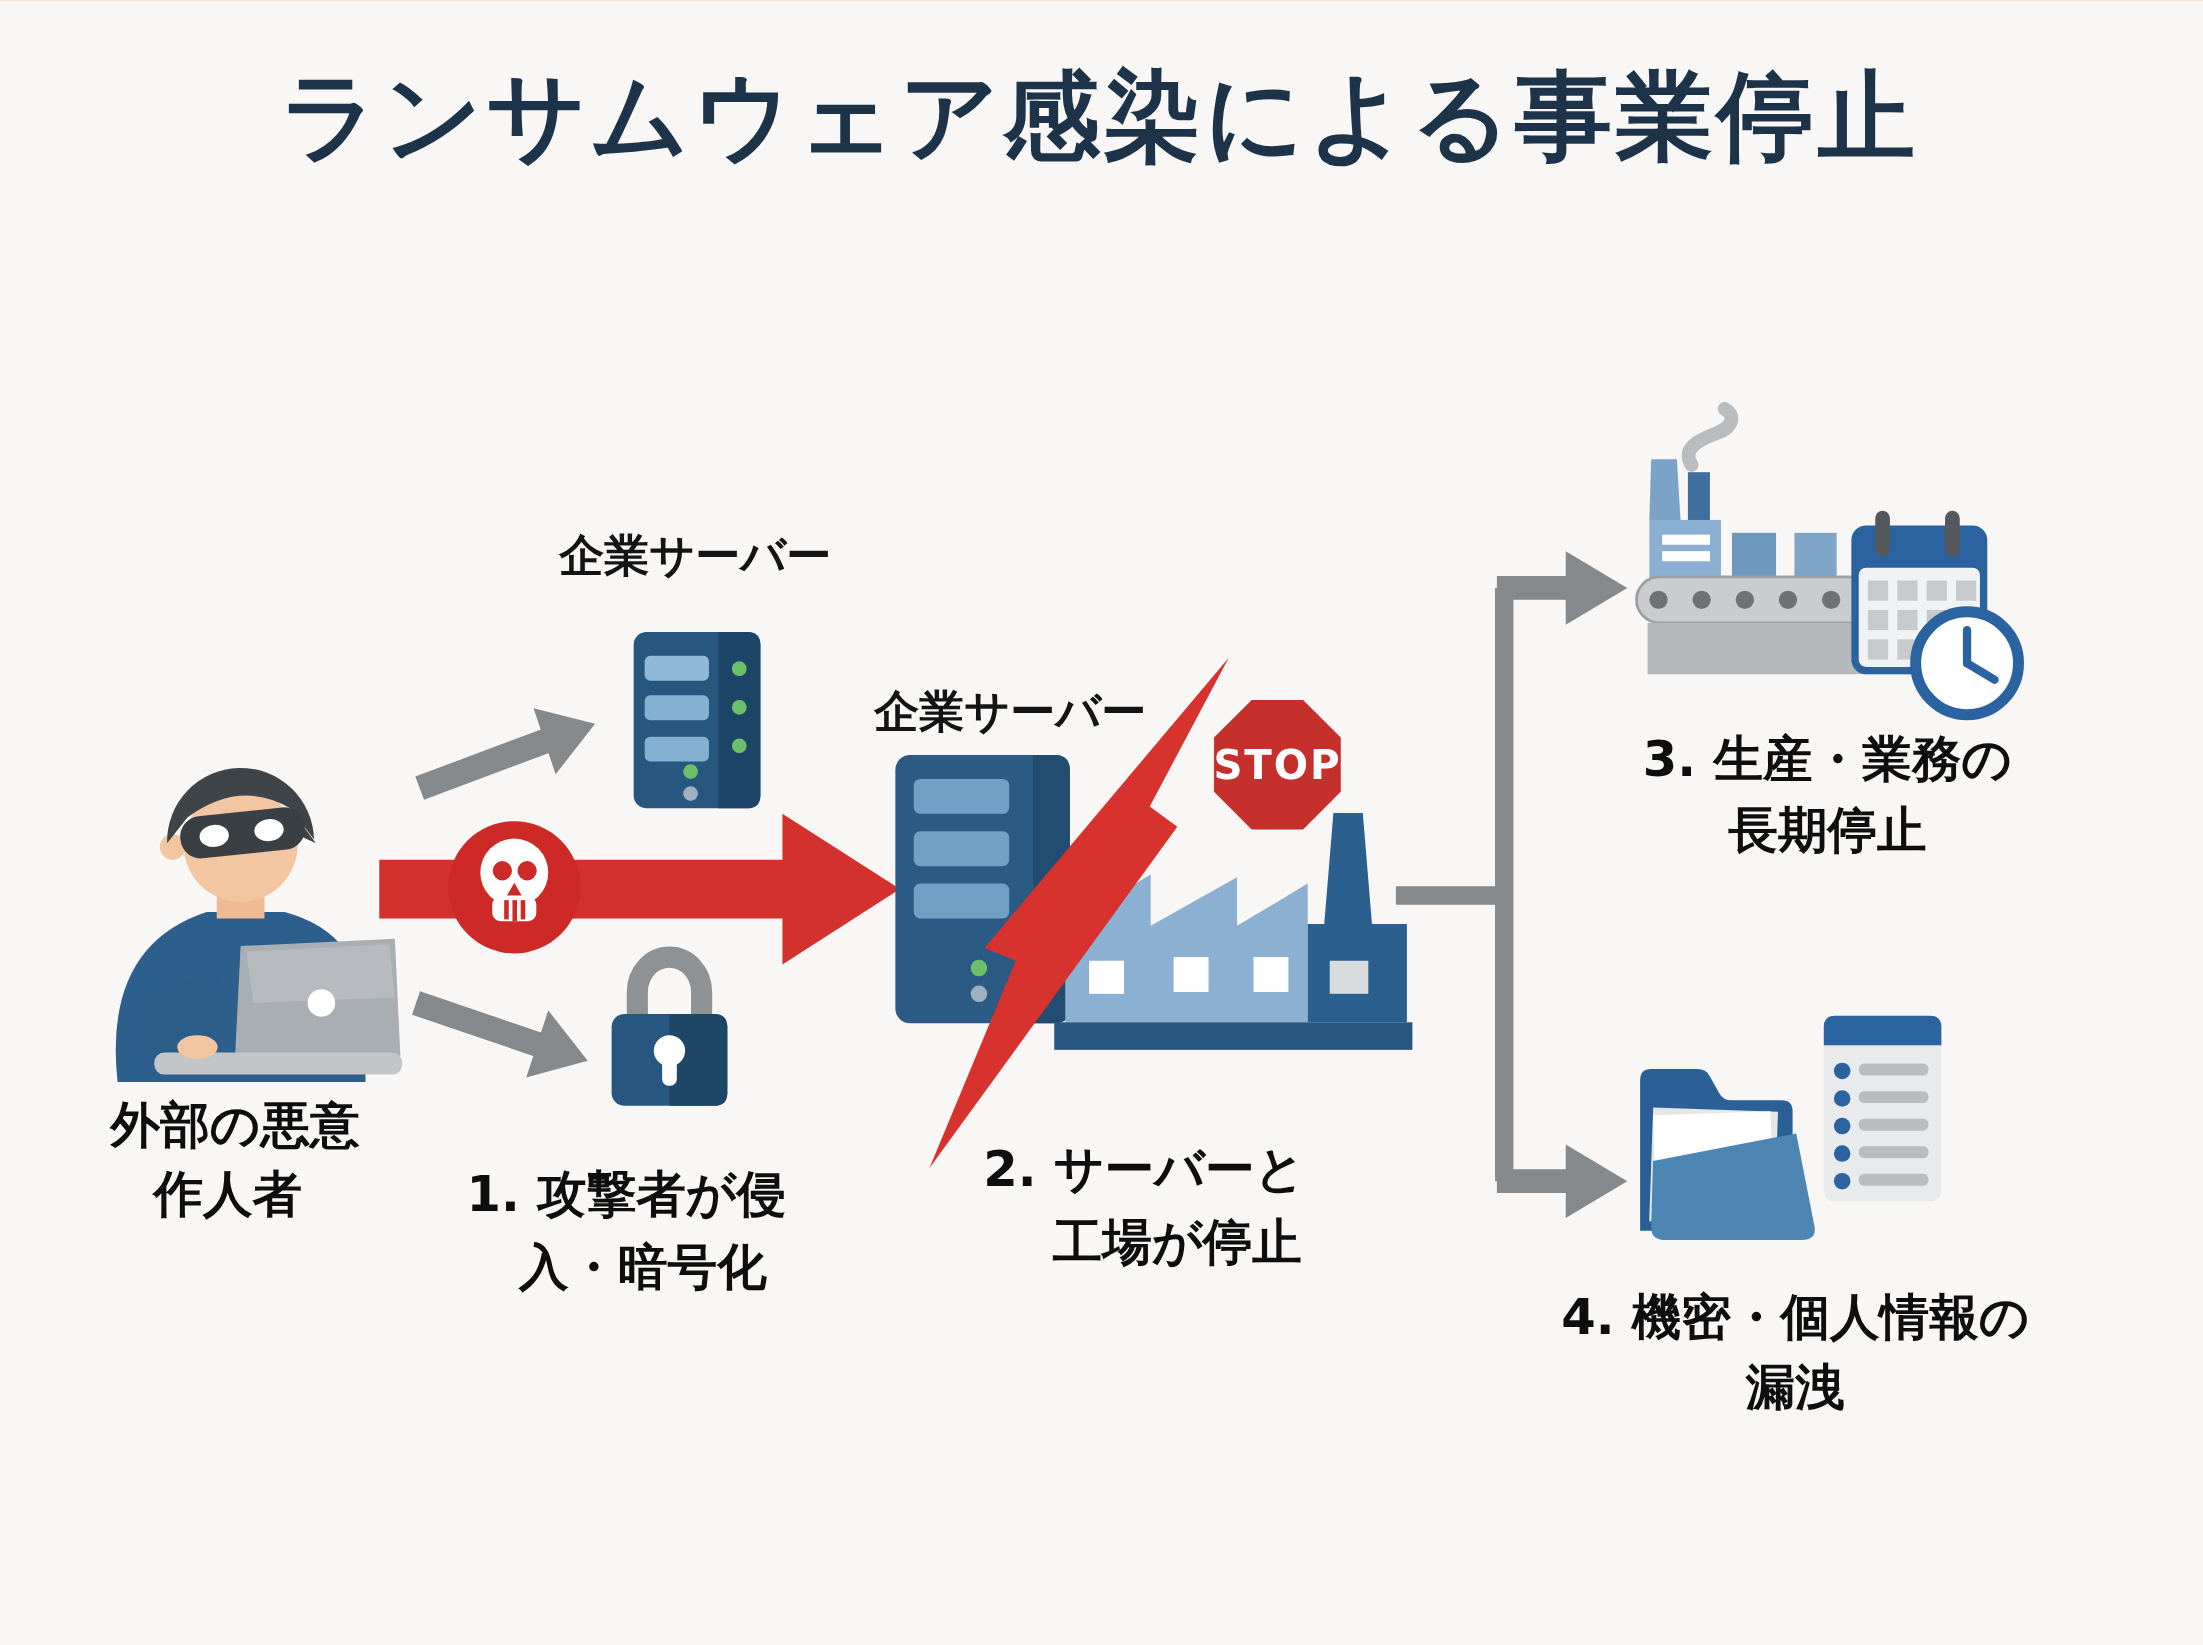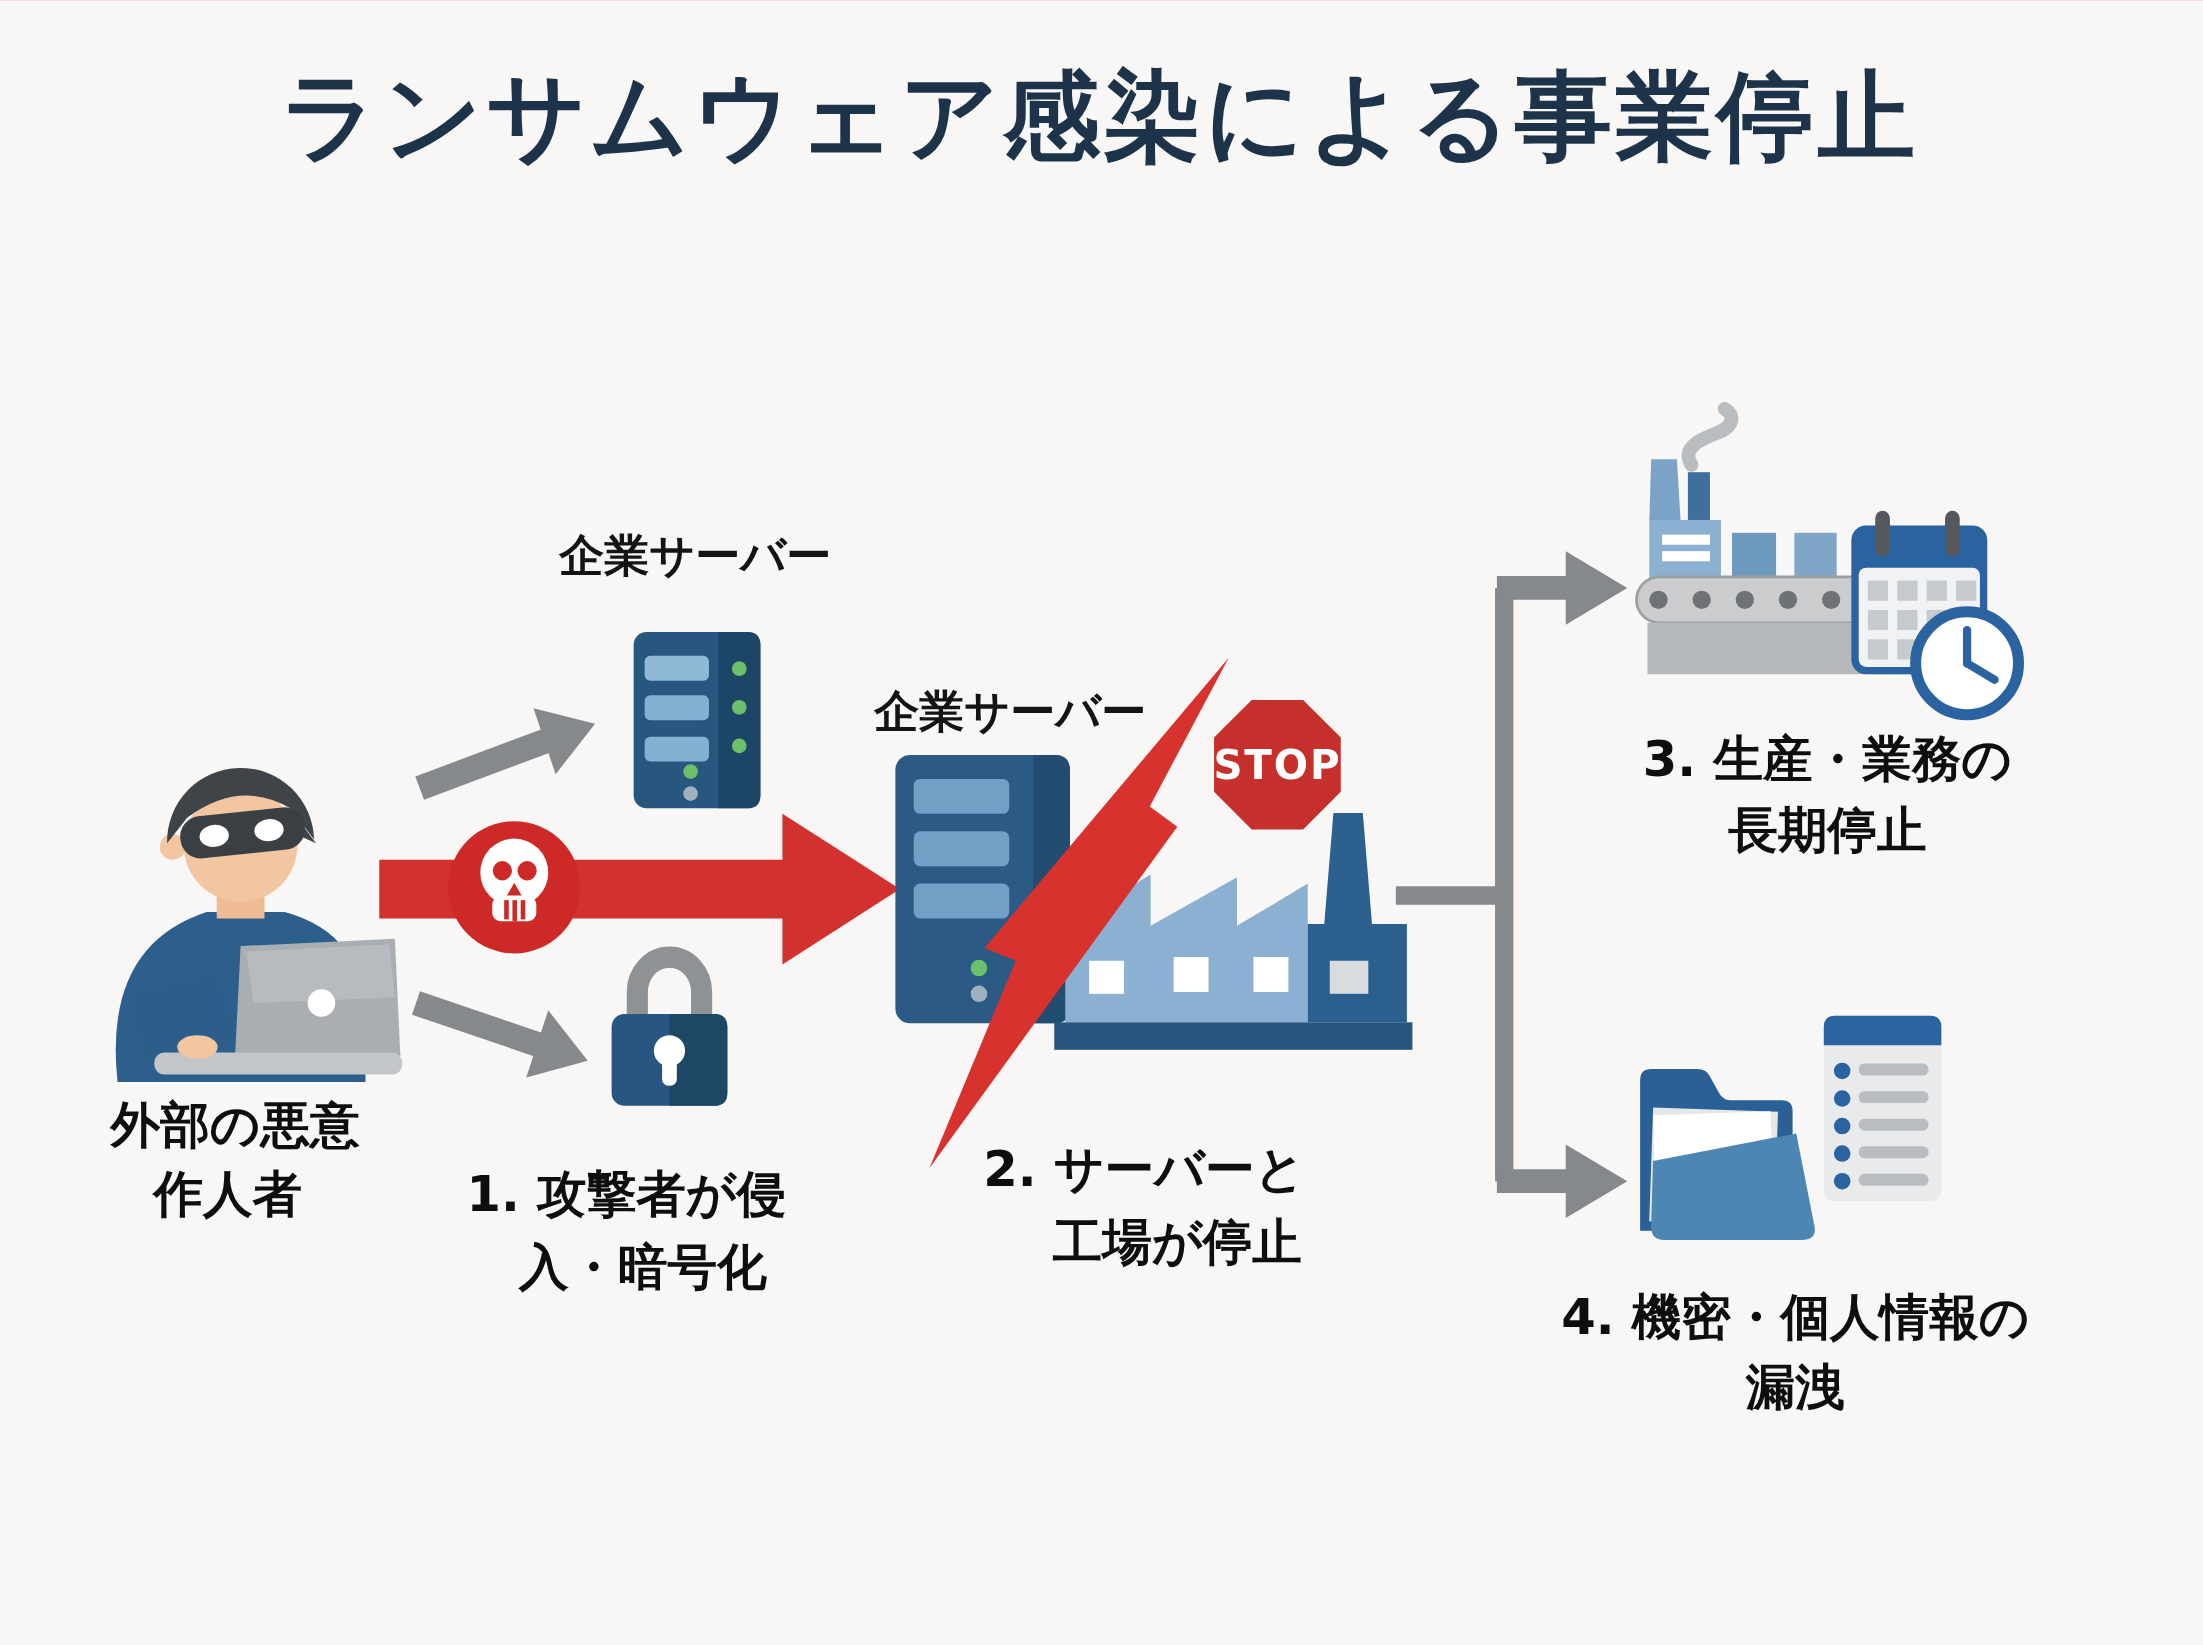--- a/index.html
+++ b/index.html
@@ -1,16 +1,16 @@
 <!DOCTYPE html>
 <html style="font-size:14.7px"><head>
 <meta charset="utf-8">
 <style>
   html,body{margin:0;padding:0;background:#f8f7f5;}
-  .stage{position:relative;width:2204px;height:1646px;background:#ec4899;overflow:hidden;}
+  .stage{position:relative;width:2204px;height:1646px;background:#f97316;overflow:hidden;}
   svg{display:block;}
   text{font-family:"DejaVu Sans","Liberation Sans",sans-serif;text-anchor:middle;}
   .t-title{font-size:106px;font-weight:bold;fill:#1d3349;letter-spacing:4px;}
   .t-label{font-size:49px;font-weight:bold;fill:#141414;}
   .t-step{font-size:54px;font-weight:bold;fill:#0e0e0e;}
   .t-stop{font-size:44px;font-weight:bold;fill:#ffffff;letter-spacing:2px;}
   .gray{fill:#85898c;}
   .grayline{stroke:#85898c;fill:none;}
   .red{fill:#d2312e;}
 </style>

